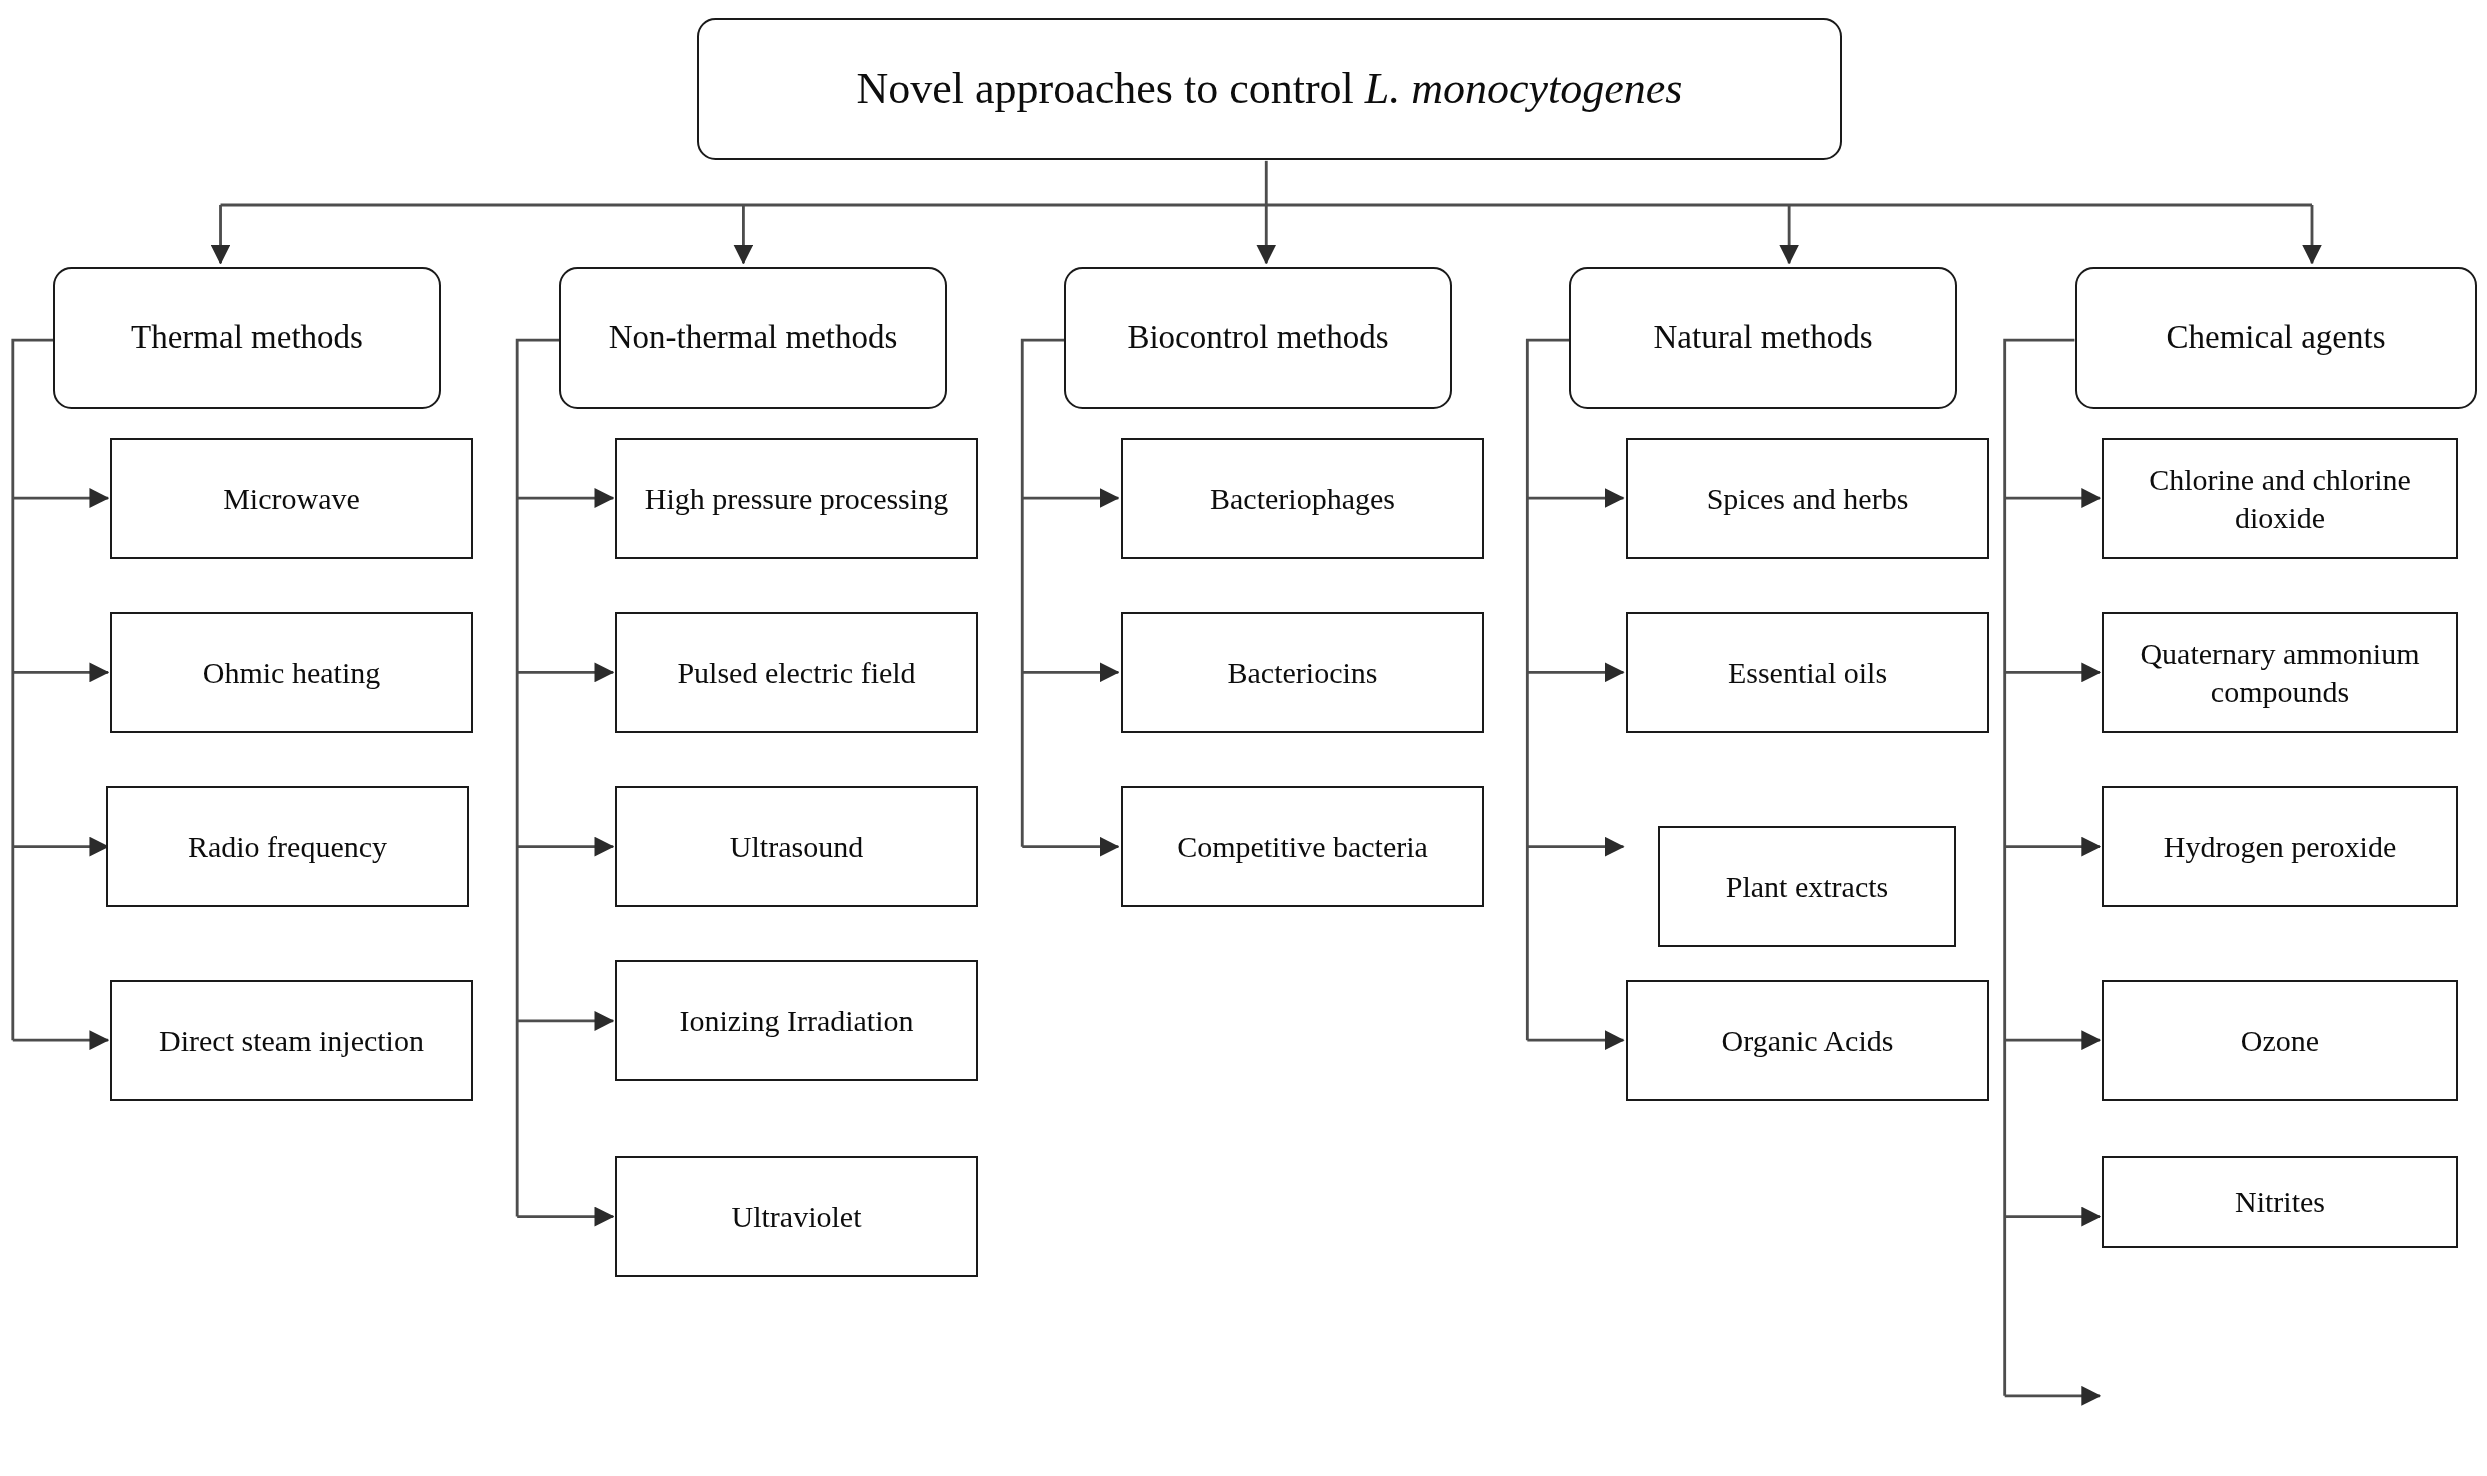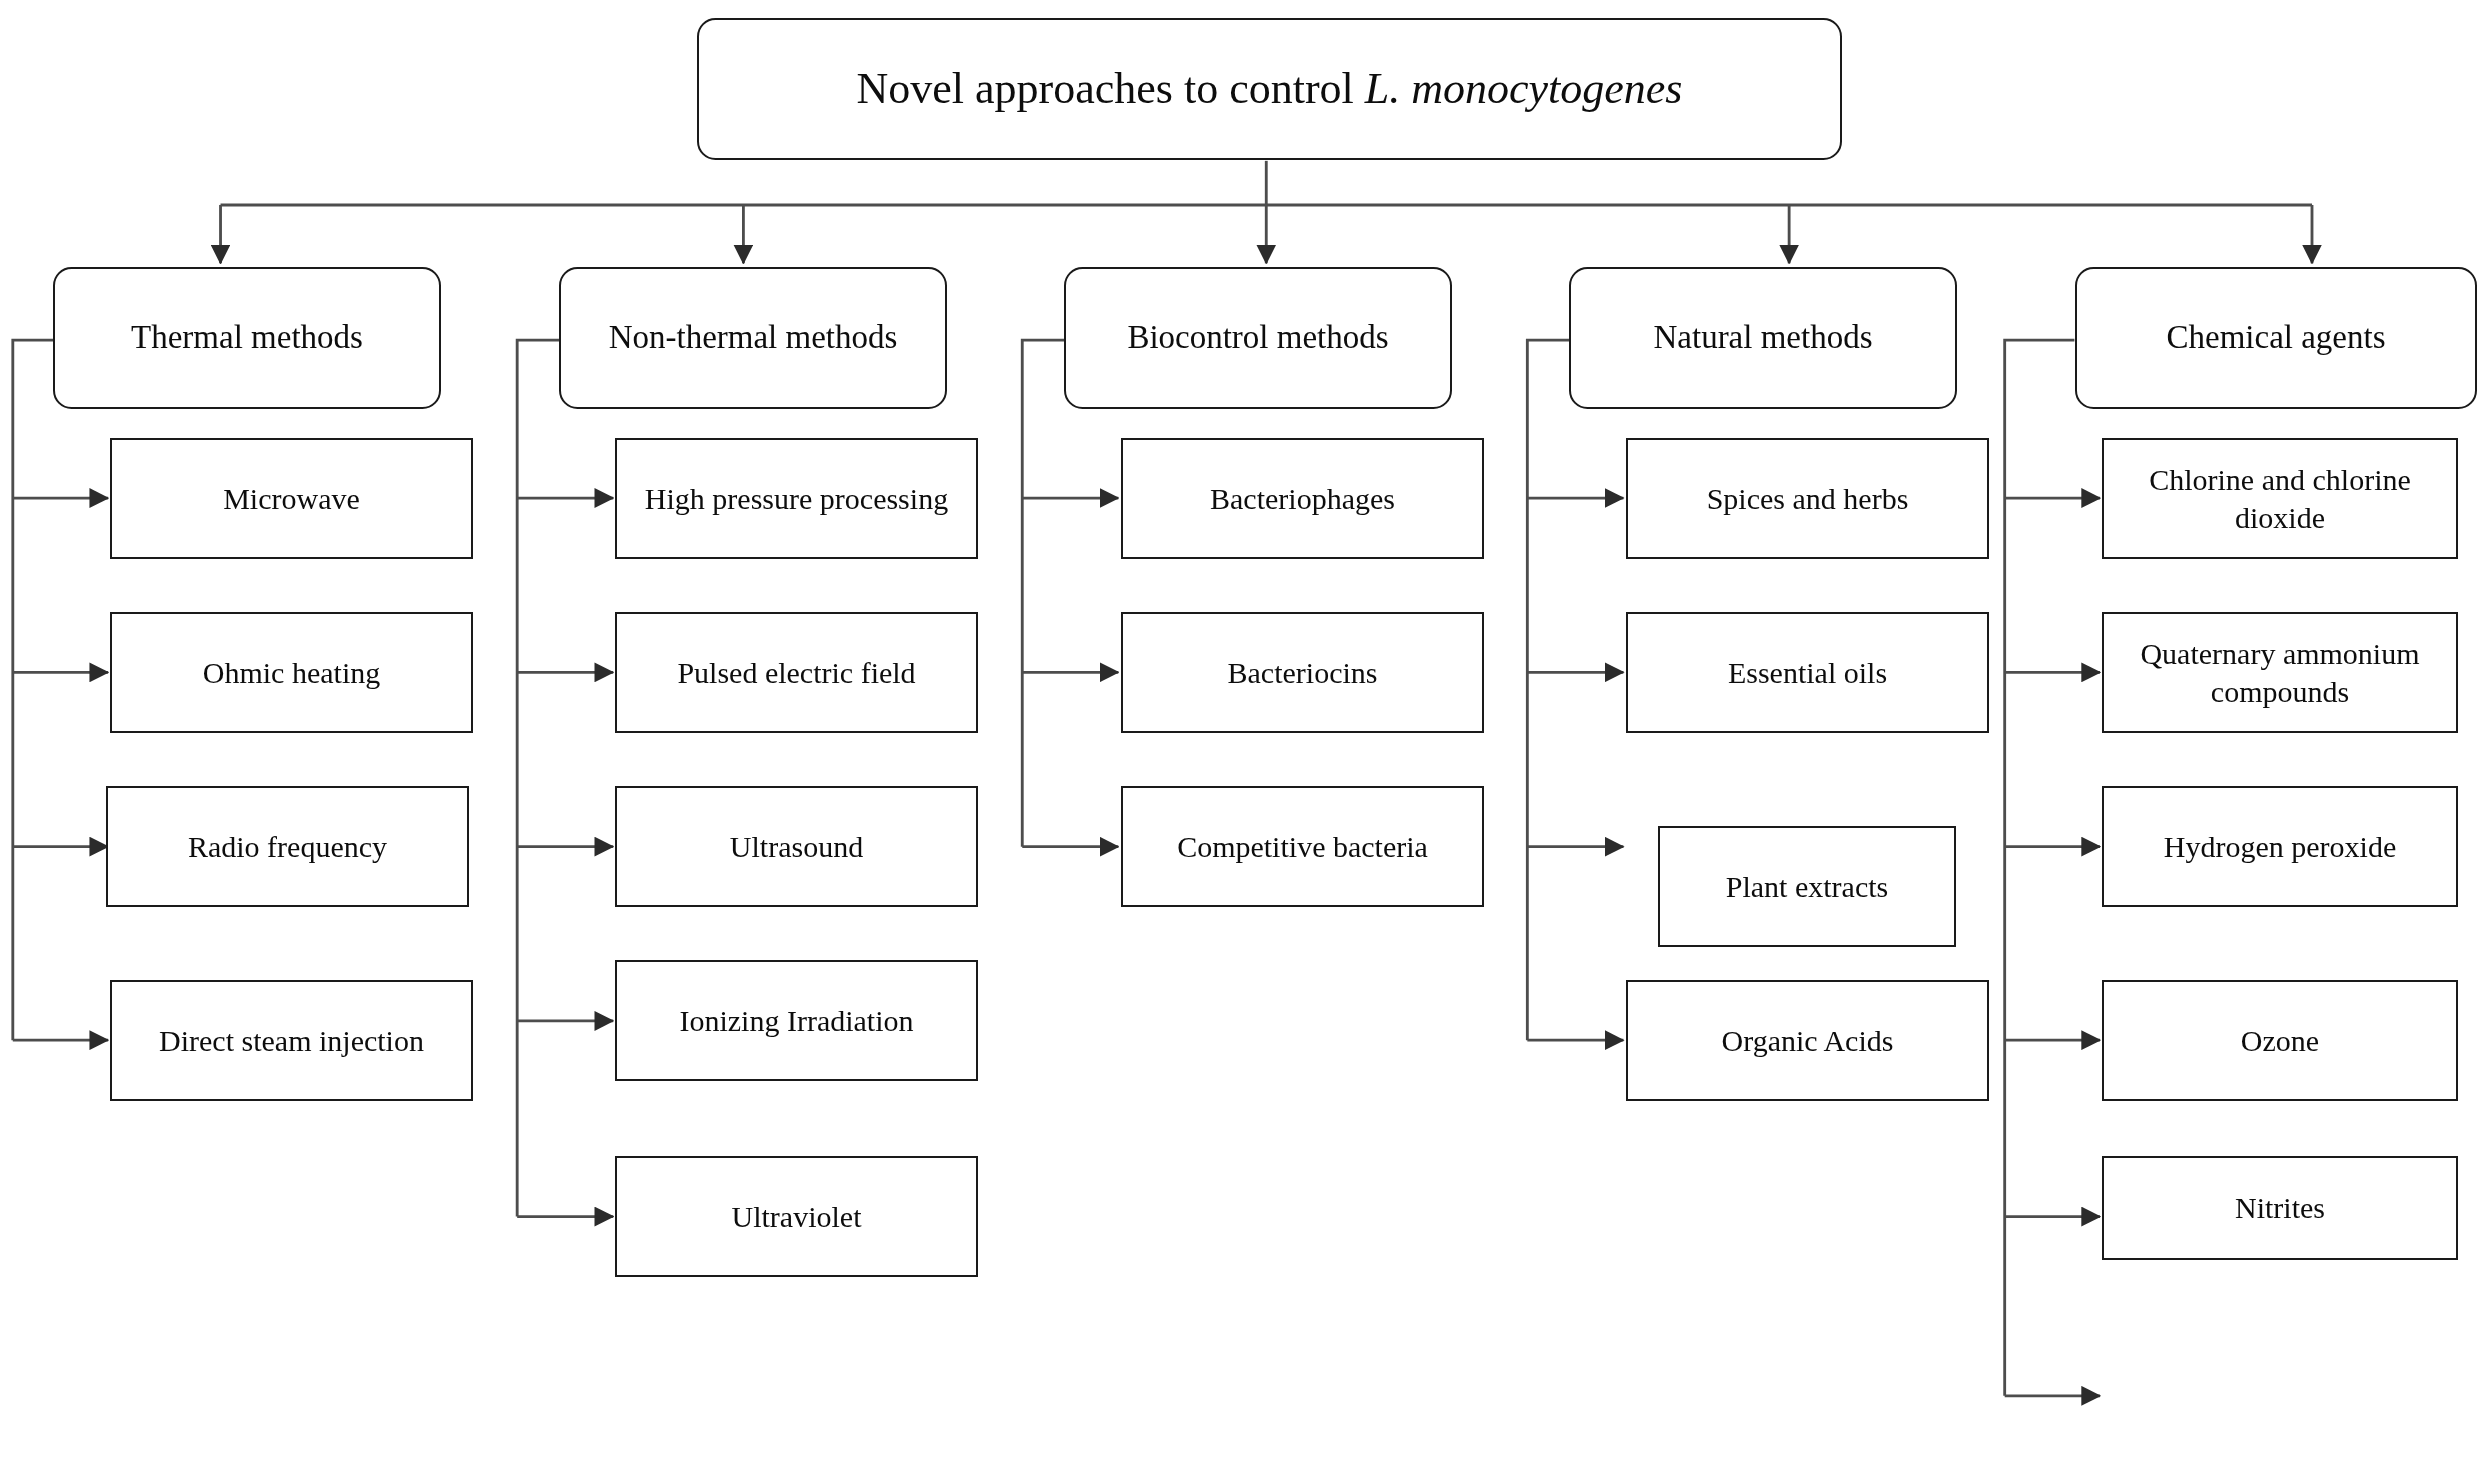--- a/index.html
+++ b/index.html
@@ -204,18 +204,18 @@
   </div>
   <div class="node leaf-node" style="left:2102px; top:612px; width:356px; height:121px;">
     <span>Quaternary ammonium compounds</span>
   </div>
   <div class="node leaf-node" style="left:2102px; top:786px; width:356px; height:121px;">
     <span>Hydrogen peroxide</span>
   </div>
   <div class="node leaf-node" style="left:2102px; top:980px; width:356px; height:121px;">
     <span>Ozone</span>
   </div>
-  <div class="node leaf-node" style="left:2102px; top:1156px; width:356px; height:104px;">
+  <div class="node leaf-node" style="left:2102px; top:1156px; width:356px; height:92px;">
     <span>Nitrites</span>
   </div>
 
 </div>
 
 
 </body></html>

